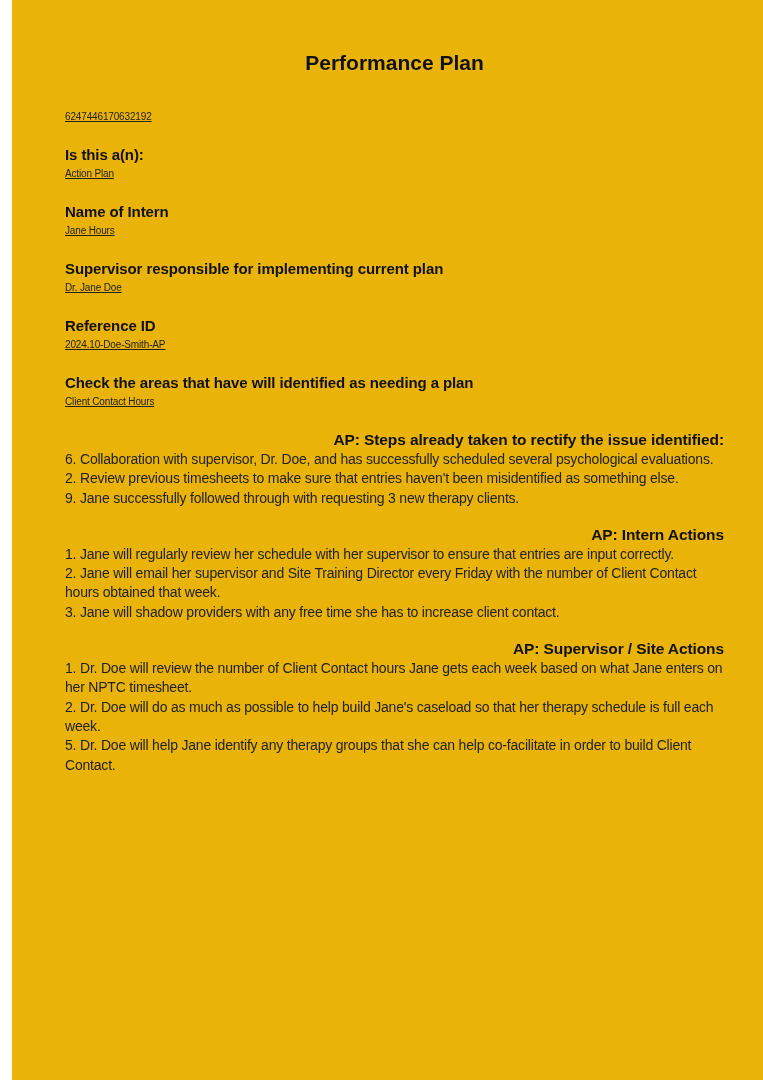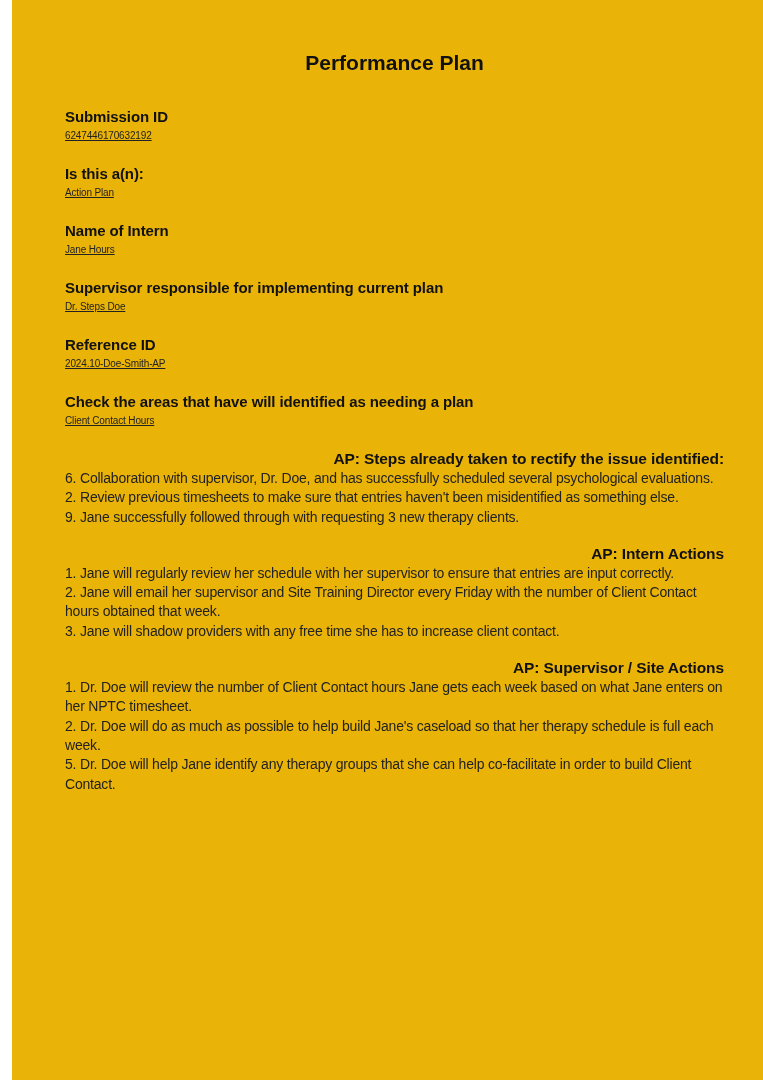--- a/index.html
+++ b/index.html
@@ -69,37 +69,36 @@
   }
 </style>
 </head>
 <body>
 
 <div class="page">
 
   <h1 class="title">Performance Plan</h1>
 
   <div class="field">
-    <div class="field-label">Submission ID</div>
     <div class="field-value">6247446170632192</div>
   </div>
 
   <div class="field">
     <div class="field-label">Is this a(n):</div>
     <div class="field-value">Action Plan</div>
   </div>
 
   <div class="field">
     <div class="field-label">Name of Intern</div>
     <div class="field-value">Jane Hours</div>
   </div>
 
   <div class="field">
     <div class="field-label">Supervisor responsible for implementing current plan</div>
-    <div class="field-value">Dr. Steps Doe</div>
+    <div class="field-value">Dr. Jane Doe</div>
   </div>
 
   <div class="field">
     <div class="field-label">Reference ID</div>
     <div class="field-value">2024.10-Doe-Smith-AP</div>
   </div>
 
   <div class="field">
     <div class="field-label">Check the areas that have will identified as needing a plan</div>
     <div class="field-value">Client Contact Hours</div>

